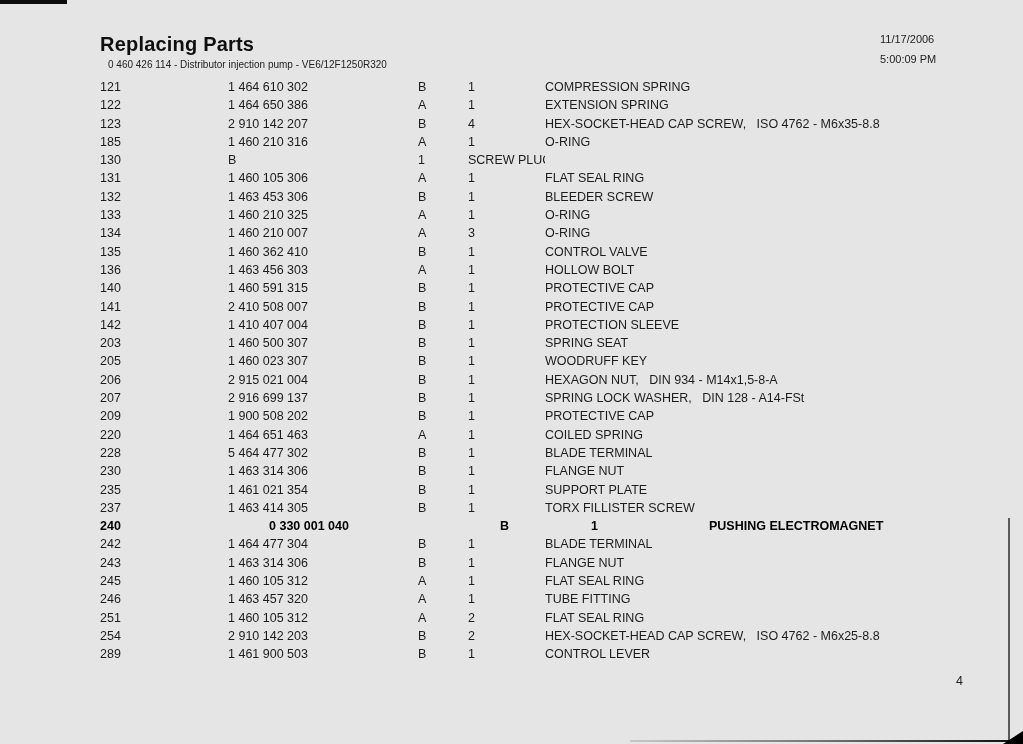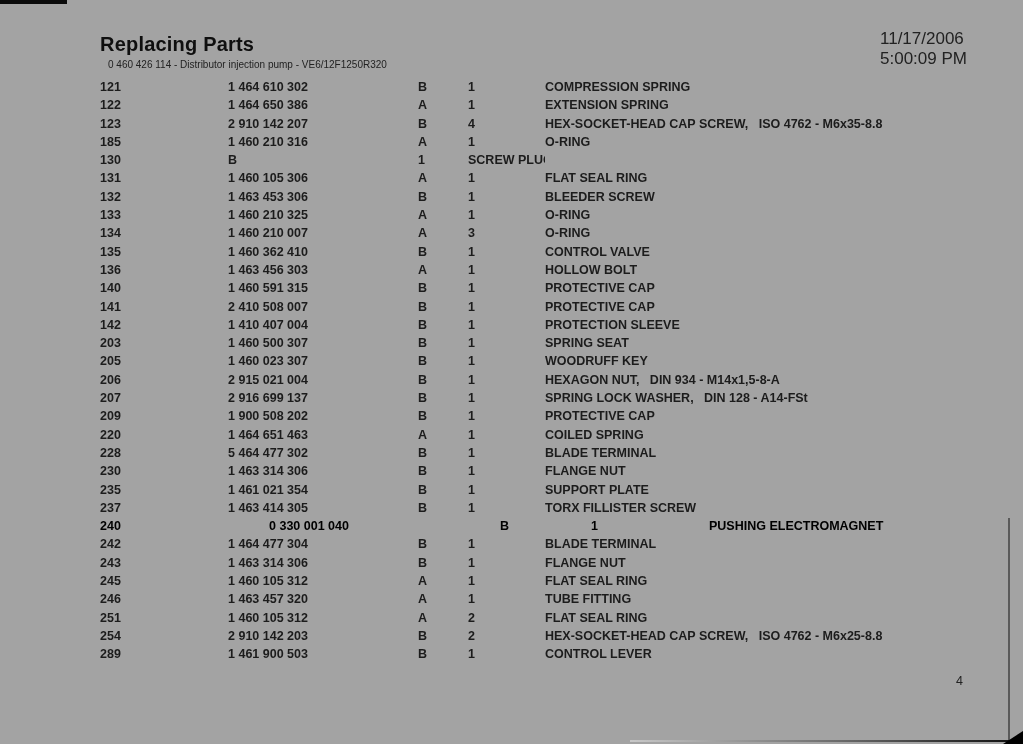--- a/index.html
+++ b/index.html
@@ -11,21 +11,21 @@
     width: 1023px;
     height: 744px;
     position: relative;
     overflow: hidden;
     font-family: "Liberation Sans", sans-serif;
     color: #1c1c1c;
   }
   .doc-page {
     position: absolute;
     inset: 0;
-    background: #a3a3a3;
+    background: #e5e5e5;
   }
 
   
   .doc-title {
     position: absolute;
     left: 100px;
     top: 33px;
     font-size: 20px;
     font-weight: bold;
     color: #0f0f0f;
@@ -35,40 +35,39 @@
     position: absolute;
     left: 108px;
     top: 59px;
     font-size: 10px;
     color: #222;
   }
   .timestamp {
     position: absolute;
     left: 880px;
     top: 29px;
-    font-size: 17px;
+    font-size: 11px;
     color: #222;
     line-height: 20px;
   }
 
   
   .parts-table {
     position: absolute;
     left: 100px;
     top: 78px;
     width: 895px;
   }
   .parts-row {
     display: grid;
     grid-template-columns: 128px 190px 50px 77px 1fr;
     height: 18.3px;
     line-height: 18.3px;
     font-size: 12.5px;
     color: #1c1c1c;
-    font-weight: bold;
   }
   .parts-row.bold {
     font-weight: bold;
     color: #000;
     gap: 41px;
   }
   .cell {
     overflow: hidden;
   }
   .cell.desc {

